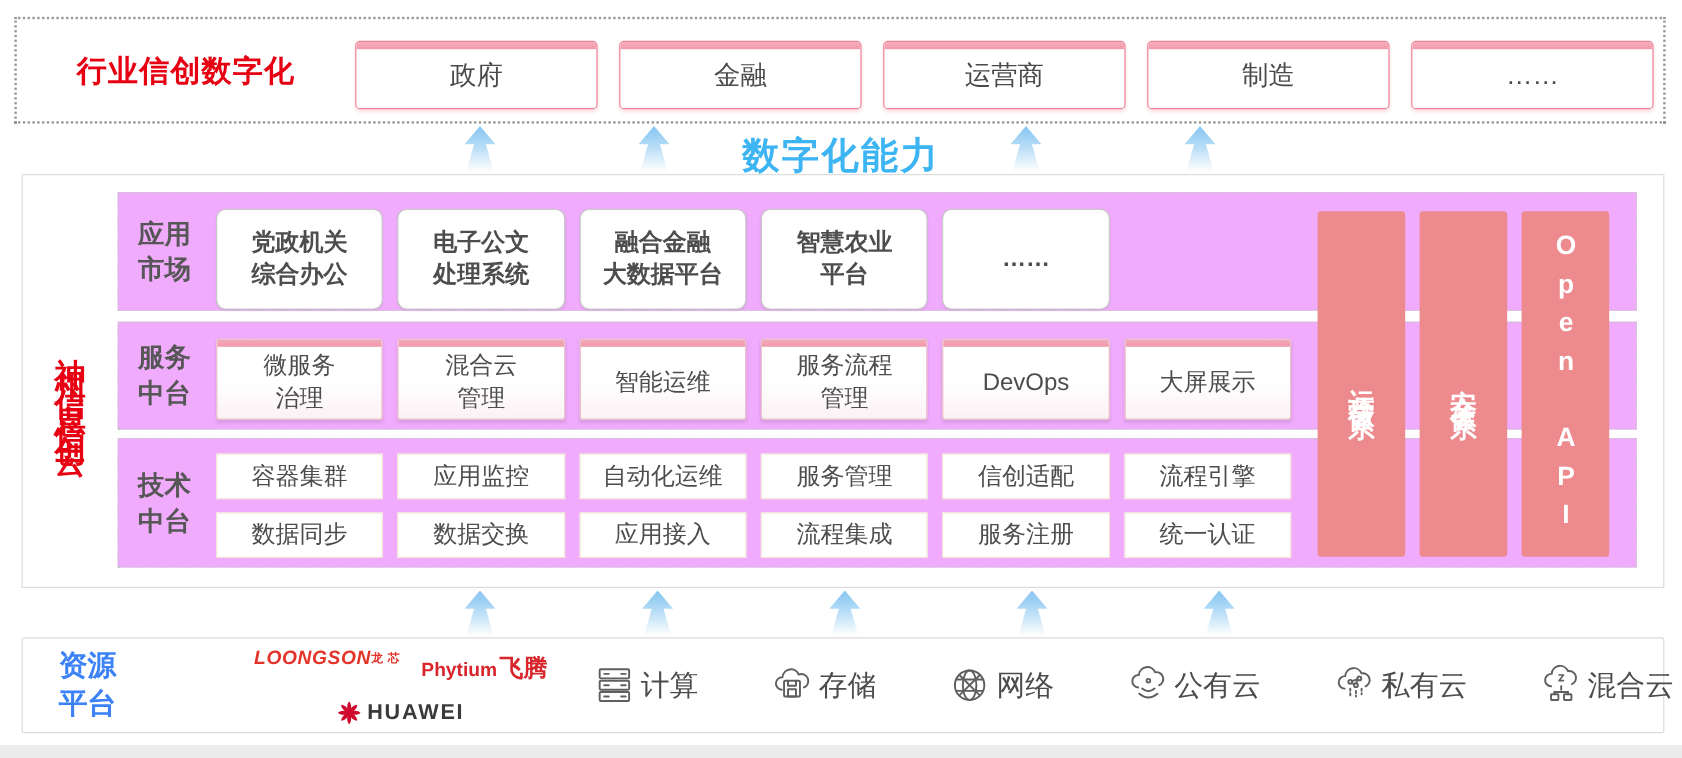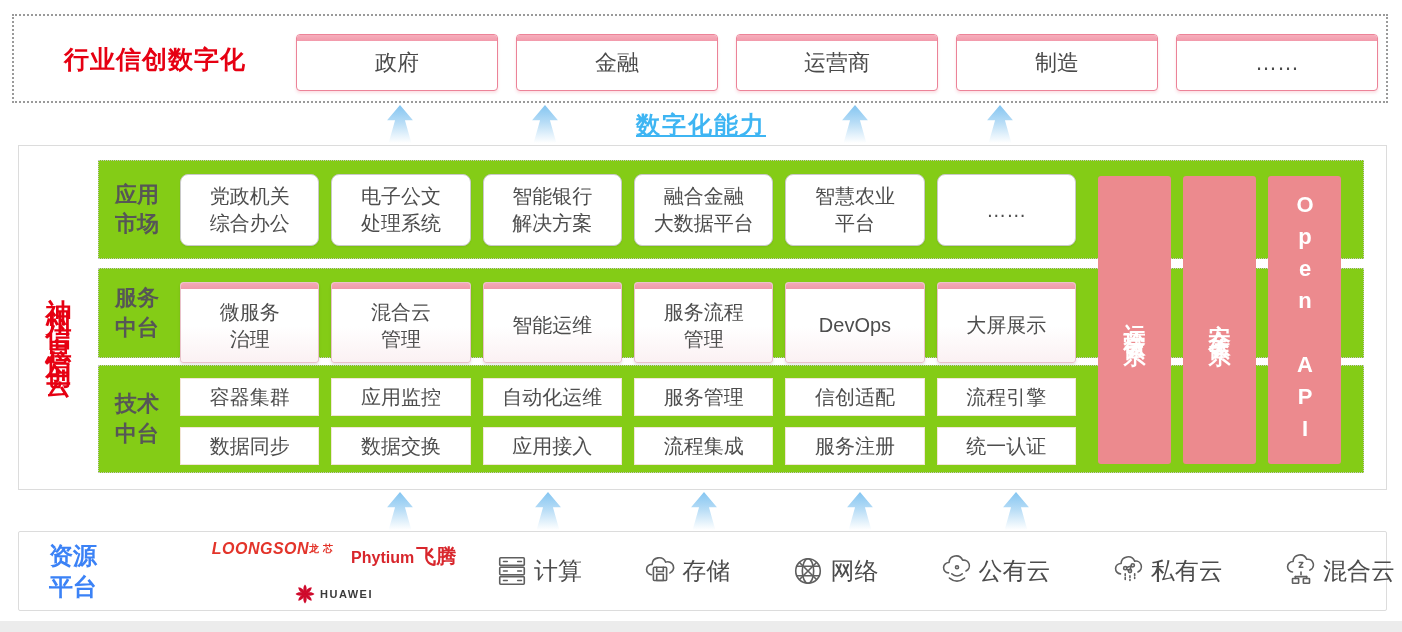--- a/index.html
+++ b/index.html
@@ -20,39 +20,39 @@
     display:flex; align-items:center; justify-content:center;
     font-size:22px; color:#4a4a4a; box-shadow:0 2px 3px rgba(233,84,107,.18); overflow:hidden; }
   .ind-box::before { content:""; position:absolute; top:0; left:0; right:0; height:6px;
     background:linear-gradient(#f6aebc,#f29aab); }
 
   
   .up-arrow { width:38px; height:38px;
     background:linear-gradient(to bottom,#84c5f1 0%,#b6dcf6 45%,#e8f4fc 82%,rgba(255,255,255,0) 100%);
     clip-path:polygon(50% 0%,84% 40%,63% 40%,80% 100%,20% 100%,37% 40%,16% 40%); }
   #cap-label { left:50%; top:109px; transform:translateX(-50%);
-    font-size:24px; font-weight:bold; color:#3eb5f3; letter-spacing:2px; white-space:nowrap;text-decoration:underline; }
+    font-size:31px; font-weight:bold; color:#3eb5f3; letter-spacing:2px; white-space:nowrap; }
 
   
   #main-box { left:18px; top:145px; width:1369px; height:345px;
     background:#fff; border:1px solid #dcdcdc; }
   #side-title { left:22px; top:26px; height:300px; width:36px;
     writing-mode:vertical-rl; text-orientation:upright;
     font-size:26px; font-weight:bold; color:#e60012; letter-spacing:13px; line-height:36px; text-align:center; }
-  .section { left:79px; width:1266px; background:#84cc16; border:1px dotted #c6c6c6; }
+  .section { left:79px; width:1266px; background:#f0abfc; border:1px dotted #c6c6c6; }
   #sec-app  { top:14px;  height:99px; }
   #sec-svc  { top:122px; height:90px;text-decoration:underline; }
   #sec-tech { top:219px; height:108px;padding-left:12px; }
   .sec-label { position:absolute; left:16px; top:50%; transform:translateY(-50%);
     font-size:22px; font-weight:bold; color:#565656; white-space:pre-line;
     line-height:1.35; text-align:center; }
   .grid6 { position:absolute; left:81px; width:896px; display:grid;
     grid-template-columns:repeat(6,1fr); column-gap:12px; }
-  #grid-app  { top:13px; height:72px; }
-  #grid-svc  { top:13px; height:81px; }
+  #grid-app  { top:13px; height:84px;font-weight:bold; }
+  #grid-svc  { top:13px; height:68px; }
   #grid-tech { top:12px; grid-template-rows:38px 38px; row-gap:11px; }
   .pbox { display:flex; align-items:center; justify-content:center; text-align:center;
     white-space:pre-line; line-height:1.35; font-size:20px; color:#4d4d4d; }
   .app-box { background:#fff; border:1px solid #c9c9c9; border-radius:8px;
     box-shadow:0 1px 2px rgba(0,0,0,.07); }
   .svc-box { position:relative; background:linear-gradient(#ffffff 55%,#fbf1f3);
     border:1px solid #e9c2ca; border-radius:3px; padding-top:6px;
     box-shadow:0 2px 3px rgba(0,0,0,.10); overflow:hidden; }
   .svc-box::before { content:""; position:absolute; top:0; left:0; right:0; height:6px;
     background:linear-gradient(#f3a9b6,#ef9aaa); }
@@ -71,21 +71,21 @@
   #vendors { left:190px; top:8px; width:250px; height:64px;
     display:flex; flex-direction:column; align-items:center; justify-content:space-between; }
   #vendor-row1 { display:flex; align-items:flex-start; gap:14px; }
   .loongson-wrap { display:flex; flex-direction:row; align-items:center; }
   .loongson-name { font-style:italic; font-weight:900; font-size:16px; color:#e3342a; letter-spacing:.5px; }
   .loongson-sub { font-size:10px; font-weight:bold; color:#e3342a; letter-spacing:4px; margin-top:-1px; }
   .phytium-wrap { display:flex; align-items:baseline; margin-top:3px; }
   .phytium-name { font-weight:bold; font-size:16px; color:#d8262c; }
   .phytium-sub { font-weight:bold; font-size:20px; color:#d8262c; margin-left:2px; }
   #huawei-wrap { display:flex; align-items:center; gap:5px; }
-  .huawei-name { font-weight:bold; font-size:11px; color:#3a3a3a; letter-spacing:1.5px; }
+  .huawei-name { font-weight:bold; font-size:18px; color:#3a3a3a; letter-spacing:1.5px; }
   #res-items { left:476px; top:0; width:900px; height:100%;
     display:flex; align-items:center; justify-content:space-between; }
   .res-item { display:flex; align-items:center; gap:5px; }
   .res-item svg { display:block; }
   .res-item-label { font-size:24px; color:#4c4c4c; }
 
   #bottom-strip { left:0; top:621px; width:1402px; height:11px; background:#ececec; }
 
   .icon-stroke { stroke:#5f5f5f; fill:none; stroke-width:1.7; stroke-linecap:round; stroke-linejoin:round; }
 </style>
@@ -115,22 +115,20 @@
     <div id="side-title" class="abs">神州信息信创云</div>
 
     <div id="sec-app" class="section abs">
       <div class="sec-label">应用
 市场</div>
       <div id="grid-app" class="grid6">
         <div class="pbox app-box">党政机关
 综合办公</div>
         <div class="pbox app-box">电子公文
 处理系统</div>
-        <div class="pbox app-box">智能银行
-解决方案</div>
         <div class="pbox app-box">融合金融
 大数据平台</div>
         <div class="pbox app-box">智慧农业
 平台</div>
         <div class="pbox app-box">……</div>
       </div>
     </div>
 
     <div id="sec-svc" class="section abs">
       <div class="sec-label">服务

